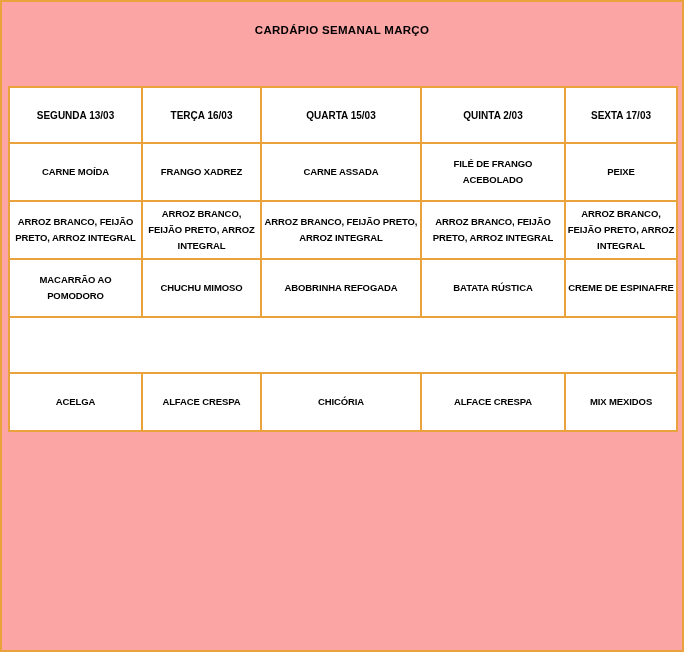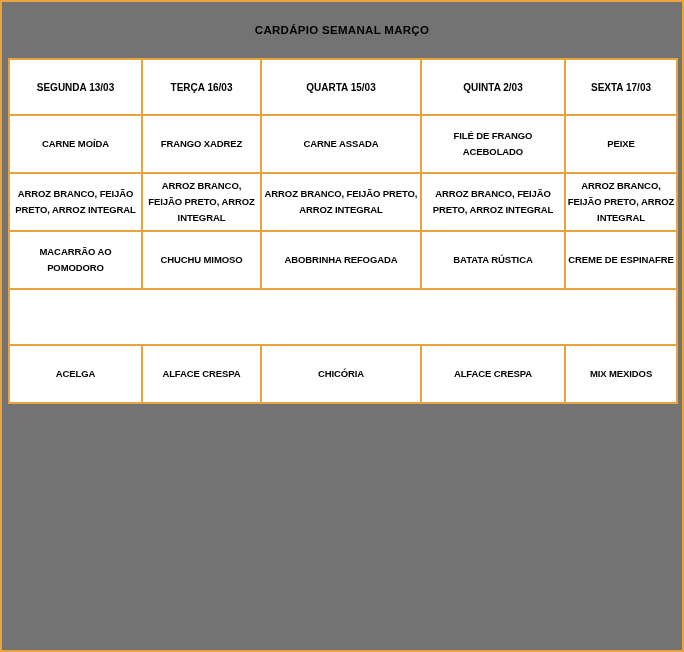--- a/index.html
+++ b/index.html
@@ -9,35 +9,36 @@
     height:652px;
     font-family:"Liberation Sans", sans-serif;
     color:#000000;
     overflow:hidden;
   }
   .page {
     width:684px;
     height:652px;
     border:2px solid #E9A23C;
     padding:0 6px;
-    background:#737373;
+    background:#fca5a5;
   }
   .title-band {
     height:56px;
     display:flex;
     align-items:center;
     justify-content:center;
     font-size:11.5px;
     font-weight:bold;
     letter-spacing:0.3px;
   }
   table.menu-table {
     width:100%;
     border-collapse:collapse;
     table-layout:fixed;
+    margin-top:28px;
   }
   .menu-table th,
   .menu-table td {
     border:2px solid #E9A23C;
     text-align:center;
     vertical-align:middle;
     font-weight:bold;
     font-size:9.5px;
     letter-spacing:-0.1px;
     line-height:1.7;

